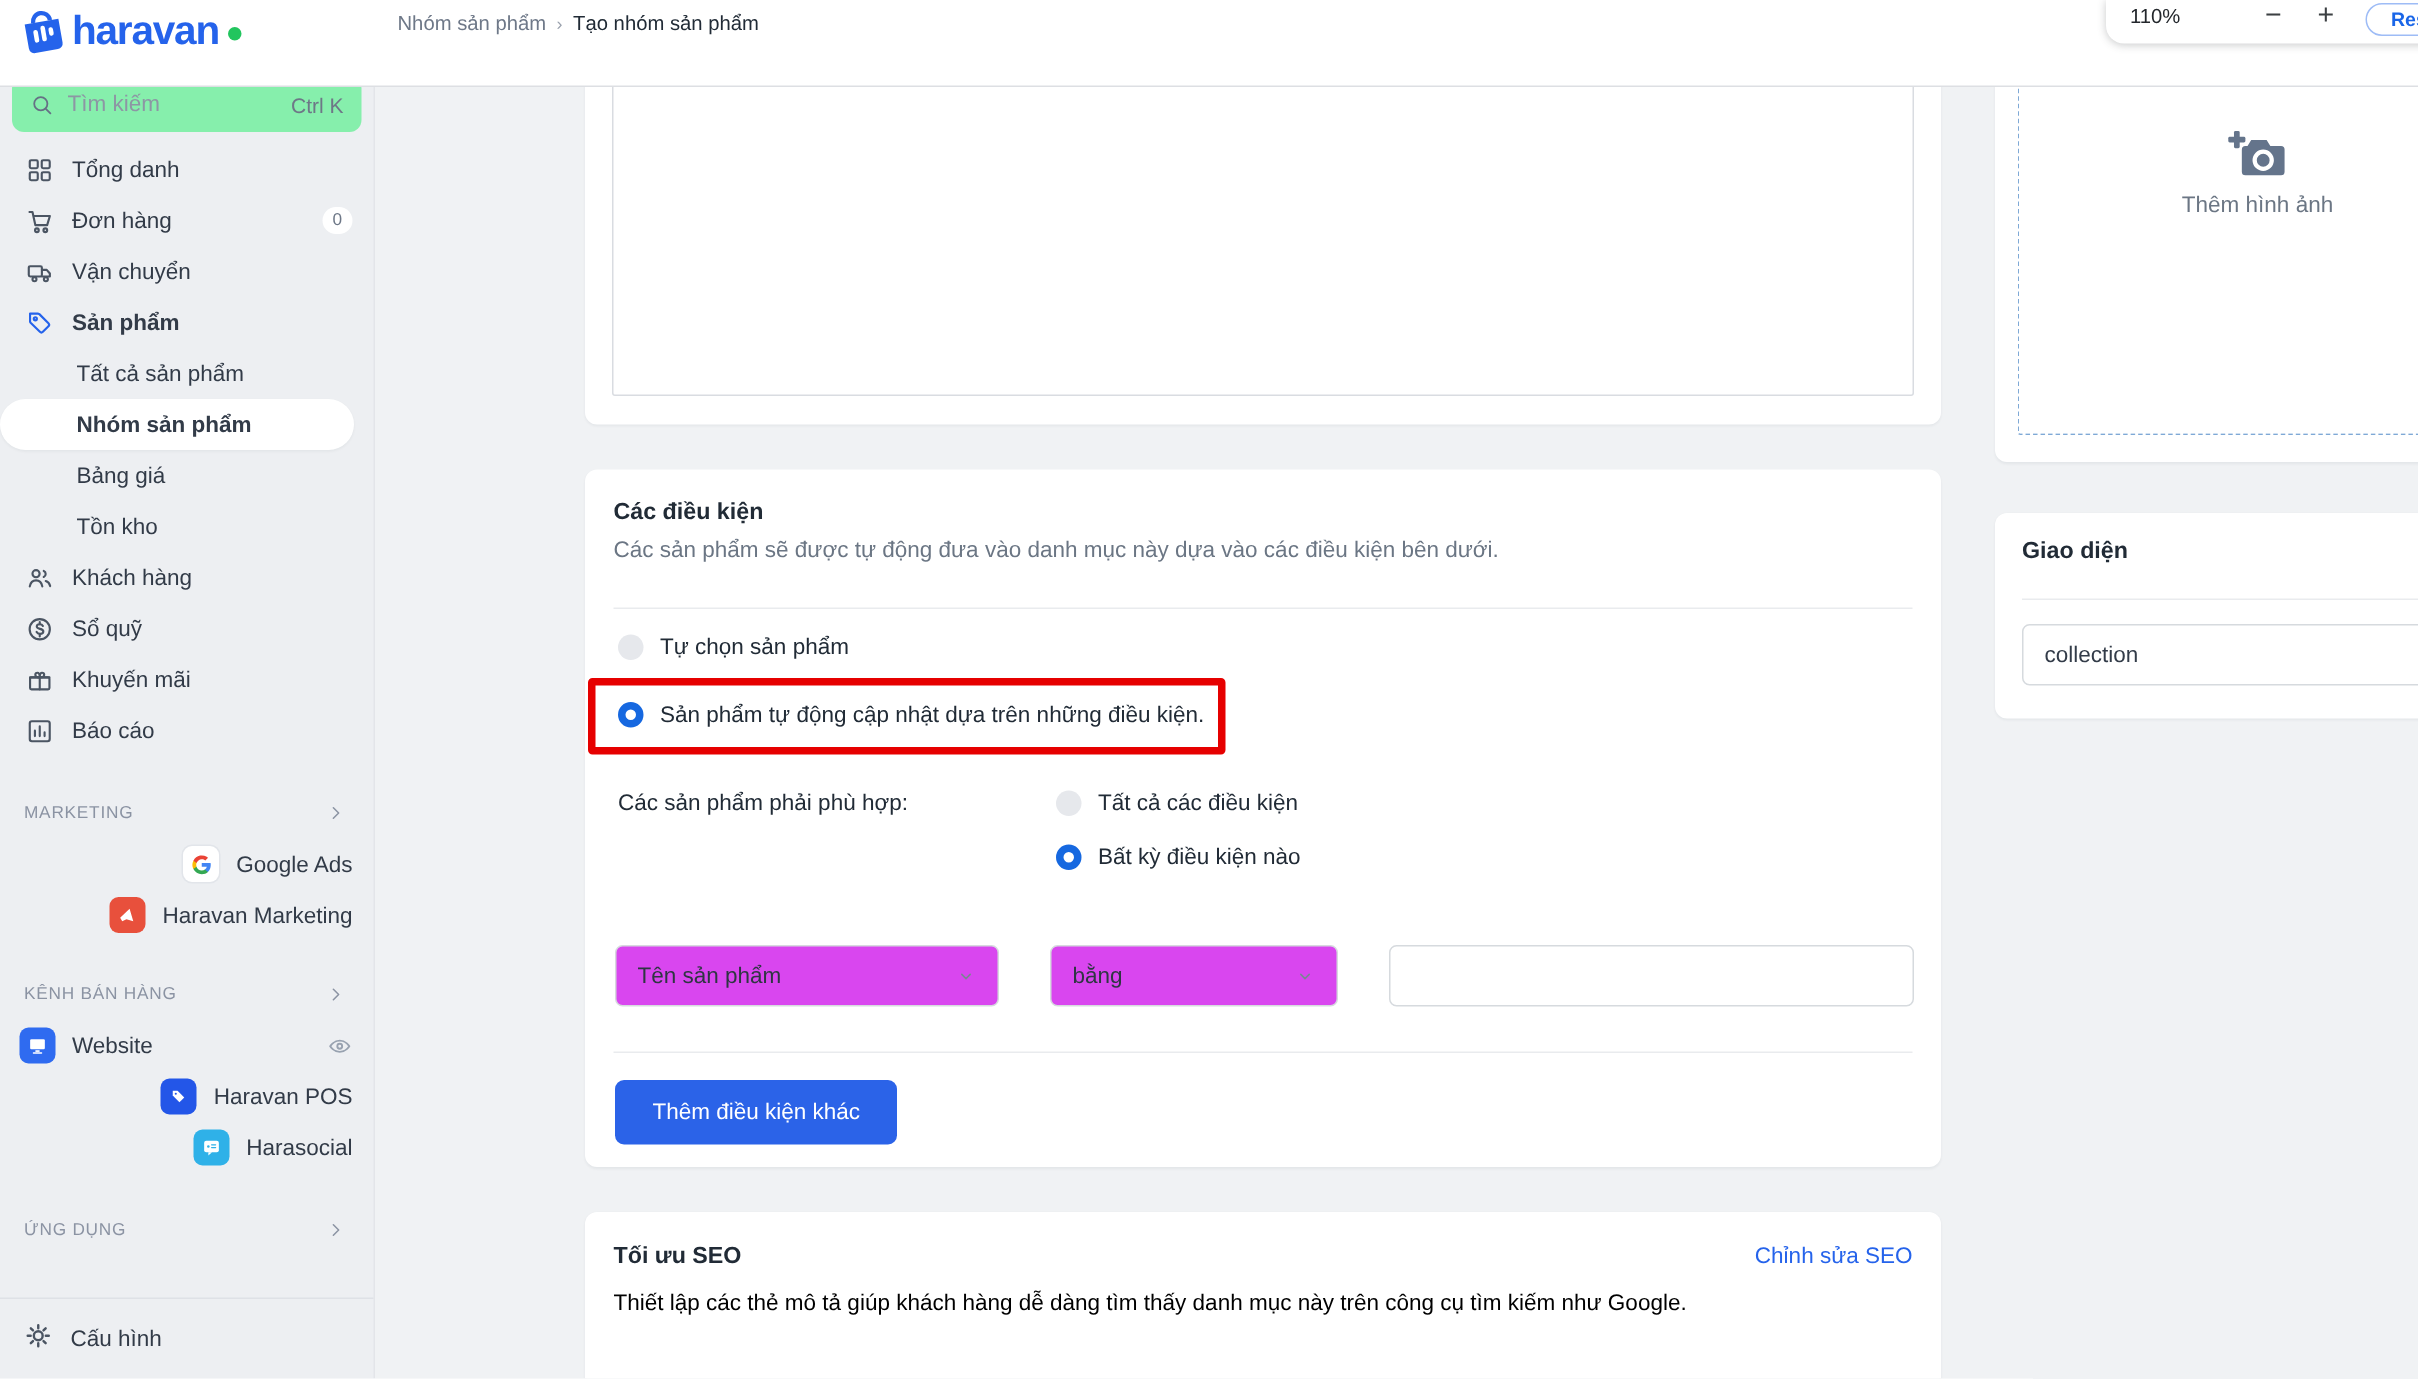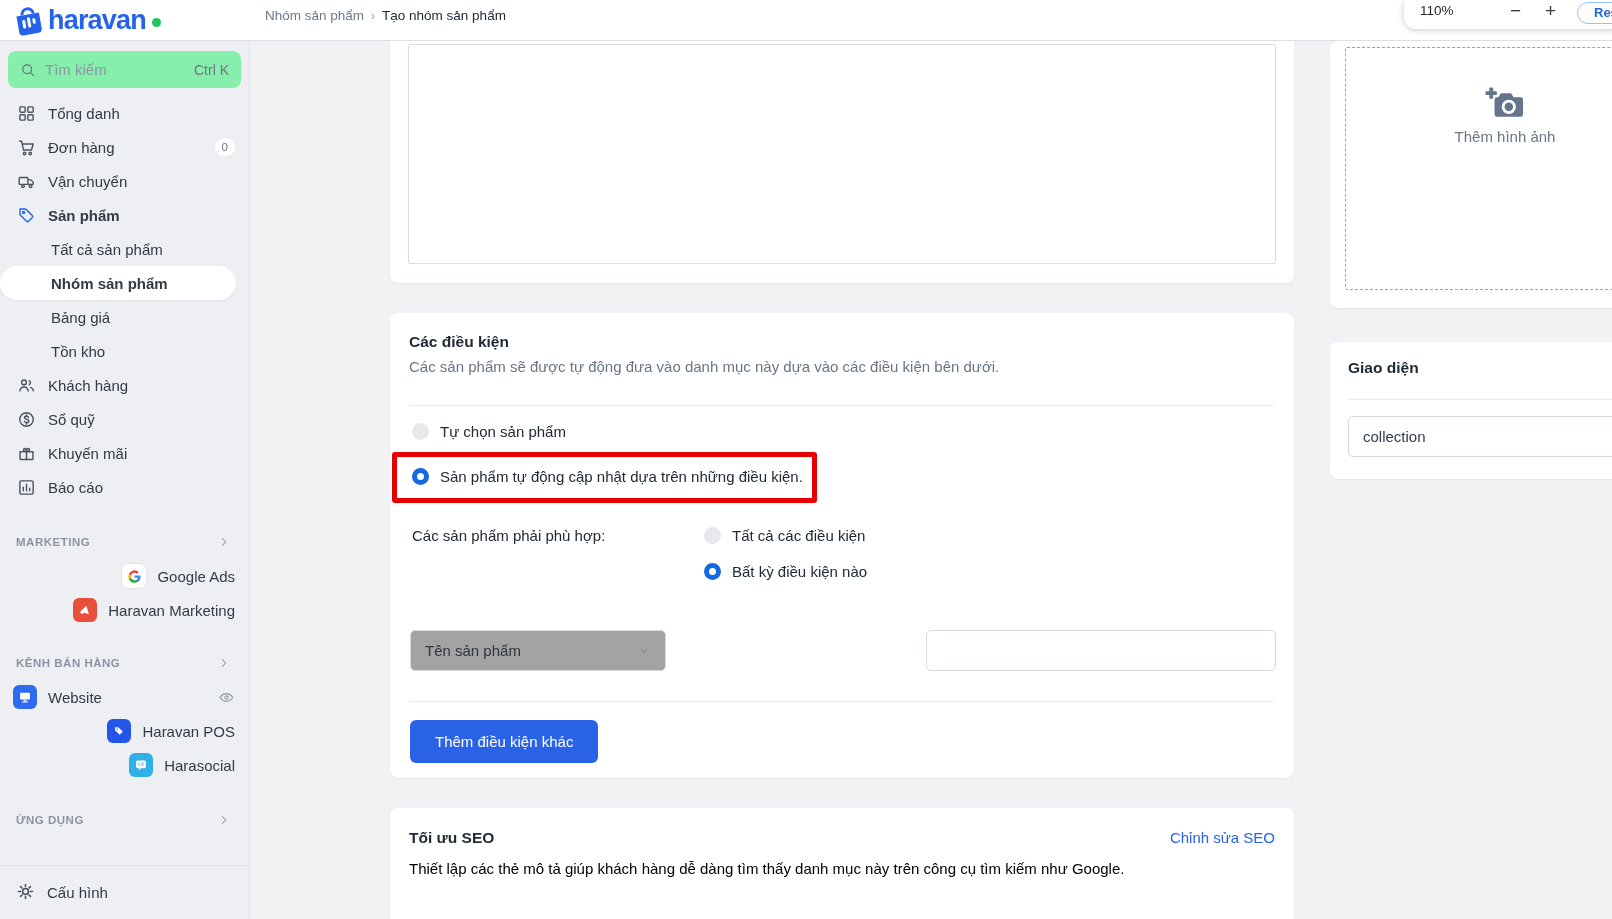--- a/index.html
+++ b/index.html
@@ -1,21 +1,21 @@
 <!DOCTYPE html>
 <html><head>
 <meta charset="utf-8">
 <style>
   * { margin:0; padding:0; box-sizing:border-box; }
   html,body { width:1612px; height:919px; }
   body { font-family:"Liberation Sans","DejaVu Sans",sans-serif; color:#212b36; }
   #app { position:relative; width:1612px; height:919px; overflow:hidden; background:#f0f2f4; }
 
   
-  .header { position:absolute; left:0; top:0; width:100%; height:41px; background:#fff;
+  .header { position:absolute; left:0; top:0; width:100%; height:58px; background:#fff;
             border-bottom:1px solid #dddfe3; z-index:30; }
   .logo-wrap { position:absolute; left:10px; top:2px; display:flex; align-items:center; }
   .brand { font-size:27px; font-weight:700; color:#2563eb; letter-spacing:-0.8px; line-height:36px; }
   .brand-dot { width:9px; height:9px; border-radius:50%; background:#22c55e; margin:4px 0 0 6px; }
   .breadcrumb { position:absolute; left:265px; top:0; height:31px; display:flex; align-items:center;
                 gap:7px; font-size:13.5px; }
   .bc-parent { color:#6e7888; }
   .bc-sep { color:#9aa1ad; font-size:12px; }
   .bc-current { color:#212b36; }
 
@@ -44,21 +44,21 @@
           font-size:15px; color:#323b48; cursor:pointer; }
   .srow .ic { width:20px; height:20px; flex:0 0 20px; display:flex; align-items:center; justify-content:center; }
   .srow.bold { font-weight:700; }
   .sub { padding-left:51px; }
   .pill { background:#fff; border-radius:17px; margin-right:13px; font-weight:700;
           box-shadow:0 1px 2px rgba(23,32,48,.05); }
   .badge { margin-left:auto; background:#fff; color:#6d7787; font-size:11.5px; border-radius:9px;
            padding:2px 7px; line-height:14px; }
   .eyewrap { margin-left:auto; display:flex; }
   .secthead { height:34px; display:flex; align-items:center; justify-content:space-between;
-              padding:0 18px 0 16px; color:#8b93a3; font-size:11.5px; font-weight:700;
+              padding:0 18px 0 16px; color:#8b93a3; font-size:11.5px; font-weight:400;
               letter-spacing:.5px; cursor:pointer; }
   .mt21 { margin-top:21px; } .mt19 { margin-top:19px; }
   .approw { padding-left:13px; gap:11px;justify-content:flex-end; }
   .appic { width:24px; height:24px; border-radius:6px; flex:0 0 24px; display:flex;
            align-items:center; justify-content:center; }
   .appic.google { background:#fff; box-shadow:0 0 0 1px #e2e5ea; }
   .appic.hrvmkt { background:#e8503c; }
   .appic.website { background:#2f6bf0; }
   .appic.pos { background:#2356e8; }
   .appic.social { background:#2fb1e8; }
@@ -78,21 +78,21 @@
   .divider { position:absolute; left:19px; right:19px; border-top:1px solid #e9ebee; }
   .radio-row { position:absolute; display:flex; align-items:center; gap:11px; font-size:15px;
                color:#212b36; cursor:pointer; }
   .radio { width:17px; height:17px; border-radius:50%; flex:0 0 17px; }
   .radio.off { background:#e6e8ec; }
   .radio.on { background:#fff; border:5px solid #1668e0; }
   .annot { position:absolute; left:2px; top:139px; width:425px; height:51px;
            border:5px solid #e60000; border-radius:3px; z-index:5; pointer-events:none; }
   .match-label { position:absolute; left:22px; top:214px; font-size:15px; color:#212b36; }
   .sel { position:absolute; top:317px; height:41px; border:1px solid #d6dade; border-radius:5px;
-         background:#a3a3a3; display:flex; align-items:center; padding:0 14px; font-size:15px;
+         background:#d946ef; display:flex; align-items:center; padding:0 14px; font-size:15px;
          color:#2e3642; cursor:pointer; }
   .sel .chev { margin-left:auto; display:flex; }
   .val-input { position:absolute; left:536px; top:317px; width:350px; height:41px;
                border:1px solid #d6dade; border-radius:5px; font-size:15px; padding:0 14px;
                font-family:inherit; color:#2e3642; }
   .add-btn { position:absolute; left:20px; top:407px; height:43px; padding:0 25px; background:#2b63e8;
              color:#fff; border:none; border-radius:6px; font-size:15px; font-family:inherit;
              cursor:pointer; }
 
   #card-seo { left:390px; top:808px; width:904px; height:115px; border-radius:8px 8px 0 0; }
@@ -147,20 +147,28 @@
       <span class="radio off"></span>
       <span>Tất cả các điều kiện</span>
     </div>
     <div class="radio-row" style="left:314px;top:250px">
       <span class="radio on"></span>
       <span>Bất kỳ điều kiện nào</span>
     </div>
 
     <div class="sel" style="left:20px;width:256px">
       <span>Tên sản phẩm</span>
+      <span class="chev">
+        <svg width="14" height="14" viewBox="0 0 20 20" class="lic" style="stroke:#7b8494">
+            <path d="M6 8l4 4 4-4"></path>
+          </svg>
+      </span>
+    </div>
+    <div class="sel" style="left:310px;width:192px">
+      <span>bằng</span>
       <span class="chev">
         <svg width="14" height="14" viewBox="0 0 20 20" class="lic" style="stroke:#7b8494">
             <path d="M6 8l4 4 4-4"></path>
           </svg>
       </span>
     </div>
     <input class="val-input" value="" style="">
 
     <div class="divider" style="top:388px"></div>
     <button class="add-btn">Thêm điều kiện khác</button>

